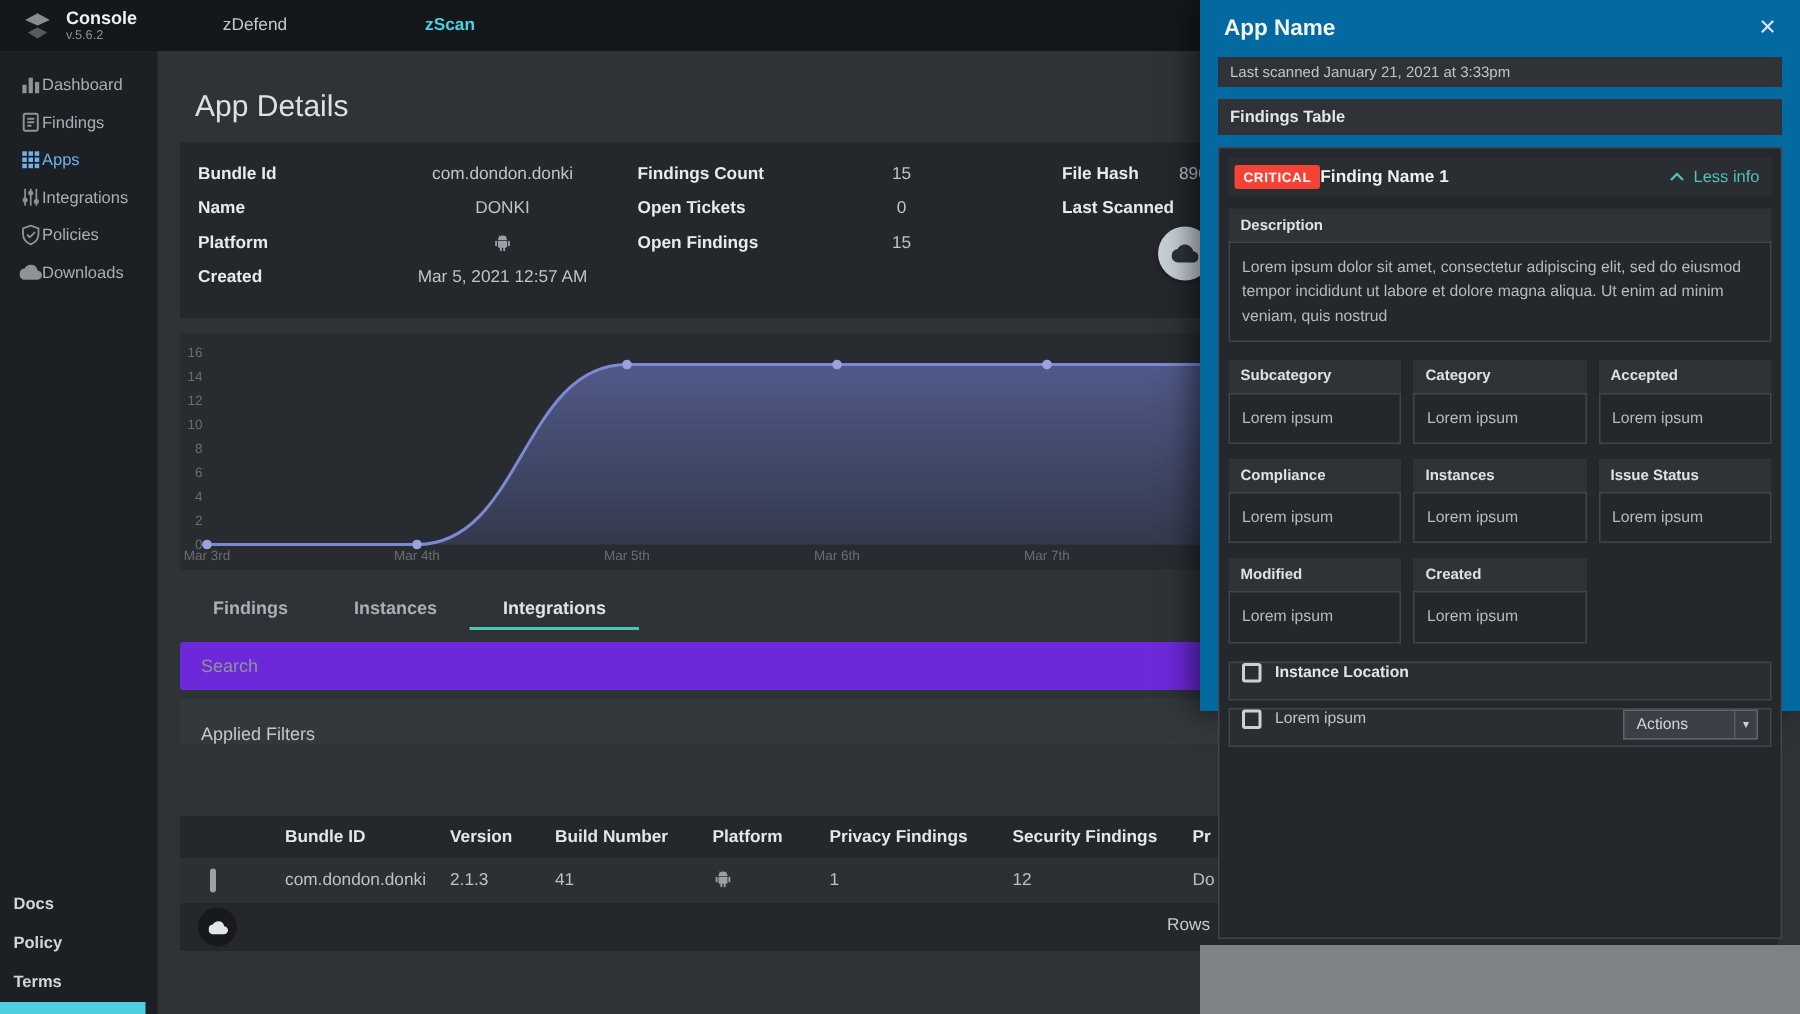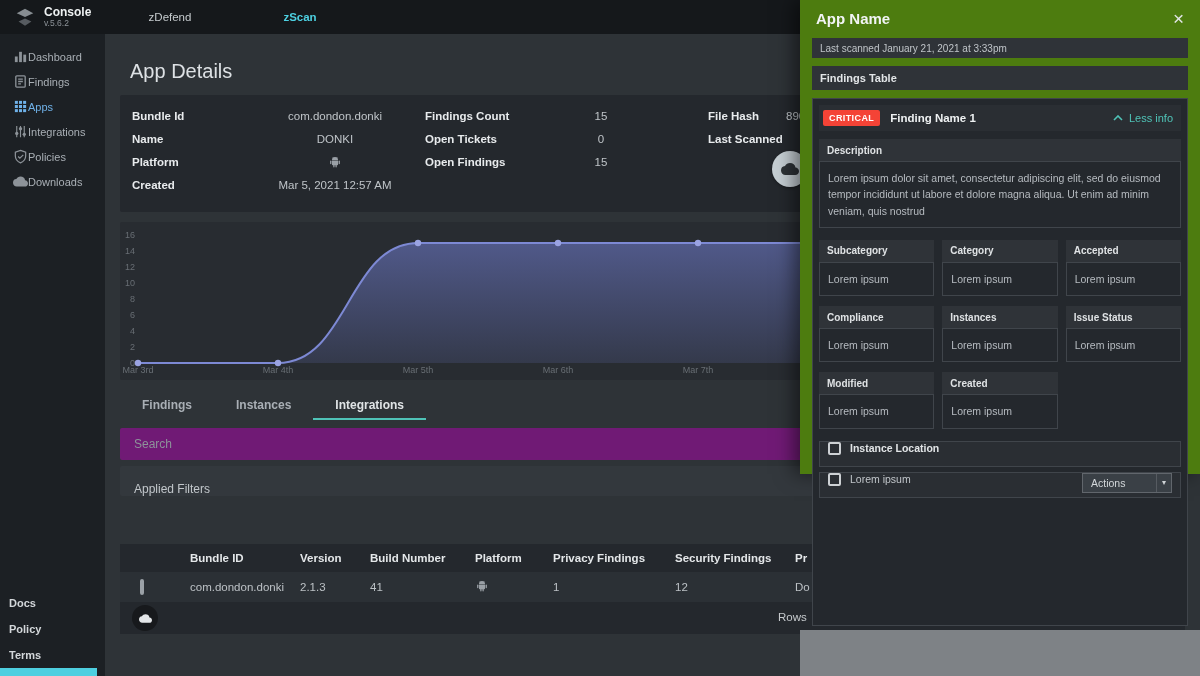--- a/index.html
+++ b/index.html
@@ -49,46 +49,46 @@
   #y-ticks span{position:absolute;left:0;width:15px;text-align:right;font-size:9px;color:#686e74;line-height:10px}
   #x-ticks span{position:absolute;top:143px;width:64px;text-align:center;font-size:9px;color:#686e74}
   #chart-svg{position:absolute;left:0;top:0}
 
   
   .tabs-row{position:absolute;left:15px;top:358px;display:flex}
   .tab{padding:0 22px;height:28px;line-height:26px;font-size:12px;font-weight:bold;color:#a9afb5;border-bottom:2px solid transparent;cursor:pointer}
   .tab.active{color:#e0e4e6;border-bottom-color:#4fc3b7}
 
   .search-wrap{position:absolute;left:15px;top:394px;width:1065px;height:32px}
-  .search-wrap input{width:100%;height:100%;background:#701a75;border:none;outline:none;border-radius:2px;padding:0 14px;font-size:12px;color:#cfd3d6;font-family:inherit}
+  .search-wrap input{width:100%;height:100%;background:#6d28d9;border:none;outline:none;border-radius:2px;padding:0 14px;font-size:12px;color:#cfd3d6;font-family:inherit}
   .search-wrap input::placeholder{color:#8d939a}
 
   .filters-bar{position:absolute;left:15px;top:432px;width:1065px;height:30px;background:#33383d;border-radius:2px;display:flex;align-items:flex-end;padding-left:14px;font-size:12px;color:#c2c7cb}
 
   
   .table-card{left:15px;top:510px;width:1065px;background:#2b3035}
   .tgrid{display:grid;grid-template-columns:70px 110px 70px 105px 78px 122px 120px 1fr;align-items:center}
   .thead{height:28px;background:#24282d;font-size:11.5px;font-weight:bold;color:#e4e7e9}
   .trow{height:30px;font-size:11.5px;color:#bcc1c5;cursor:pointer}
   .checkbox{width:15px;height:15px;border:2px solid #9aa0a6;border-radius:2px;margin-left:20px;cursor:pointer}
   .tfoot{position:relative;height:32px;background:#24282d}
   .mini-fab{position:absolute;left:12px;top:3px;width:26px;height:26px;border-radius:50%;background:#17191c;color:#e3e6e8;display:flex;align-items:center;justify-content:center;cursor:pointer}
   .mini-fab svg{width:13px;height:13px}
   .rows-label{position:absolute;left:658px;top:9px;font-size:11.5px;color:#c6cacd}
 
   
-  .drawer{position:absolute;left:800px;top:0;width:400px;height:474px;background:#4d7c0f;z-index:10;box-shadow:-6px 0 18px rgba(0,0,0,.5)}
+  .drawer{position:absolute;left:800px;top:0;width:400px;height:474px;background:#0369a1;z-index:10;box-shadow:-6px 0 18px rgba(0,0,0,.5)}
   .drawer-head{height:36px;display:flex;align-items:center;padding:0 16px}
   .drawer-title{font-size:15px;font-weight:bold;color:#f2f4f5}
   .close-x{margin-left:auto;font-size:19px;line-height:19px;color:#e3e6e8;cursor:pointer}
   .dbar{position:absolute;left:12px;right:12px;background:#2f3338;display:flex;align-items:center;padding-left:8px}
   .dbar.scanned{top:38px;height:20px;font-size:10px;color:#c0c5c9}
   .dbar.section{top:66px;height:24px;font-size:11px;font-weight:bold;color:#e2e5e7}
   .findings-box{position:absolute;left:12px;right:12px;top:98px;height:528px;border:1px solid #40454b;padding:6px;background:#24282d}
-  .finding-row{height:26px;background:#2a2e33;display:flex;align-items:center;gap:10px;padding:0 4px;margin-bottom:8px}
+  .finding-row{height:26px;background:#2a2e33;display:flex;align-items:center;padding:0 4px;margin-bottom:8px}
   .badge-critical{background:#f44336;color:#fff;font-size:9px;font-weight:bold;padding:3px 6px;border-radius:2px;letter-spacing:.4px}
   .finding-name{font-size:11.5px;font-weight:bold;color:#eef1f2}
   .less-info{margin-left:auto;display:flex;align-items:center;gap:6px;color:#4fc3b7;font-size:11px;cursor:pointer;padding-right:4px}
   .less-info svg{width:10px;height:6px}
   .sec-head{height:22px;background:#2f3338;display:flex;align-items:center;padding-left:8px;font-size:10px;font-weight:bold;color:#dfe2e4}
   .sec-body{border:1px solid #40454b;background:#24282d;padding:8px;font-size:10.5px;line-height:1.55;color:#b6bbc0}
   .desc{margin-bottom:12px}
   .field-grid{display:grid;grid-template-columns:repeat(3,1fr);column-gap:8px;row-gap:10px;margin-bottom:12px}
   .fbox .sec-body{padding:8px;white-space:nowrap;overflow:hidden}
   .row-box{border:1px solid #40454b;height:26px;display:flex;align-items:flex-start;gap:9px;padding:0 8px;background:#2a2e33;margin-bottom:5px}

